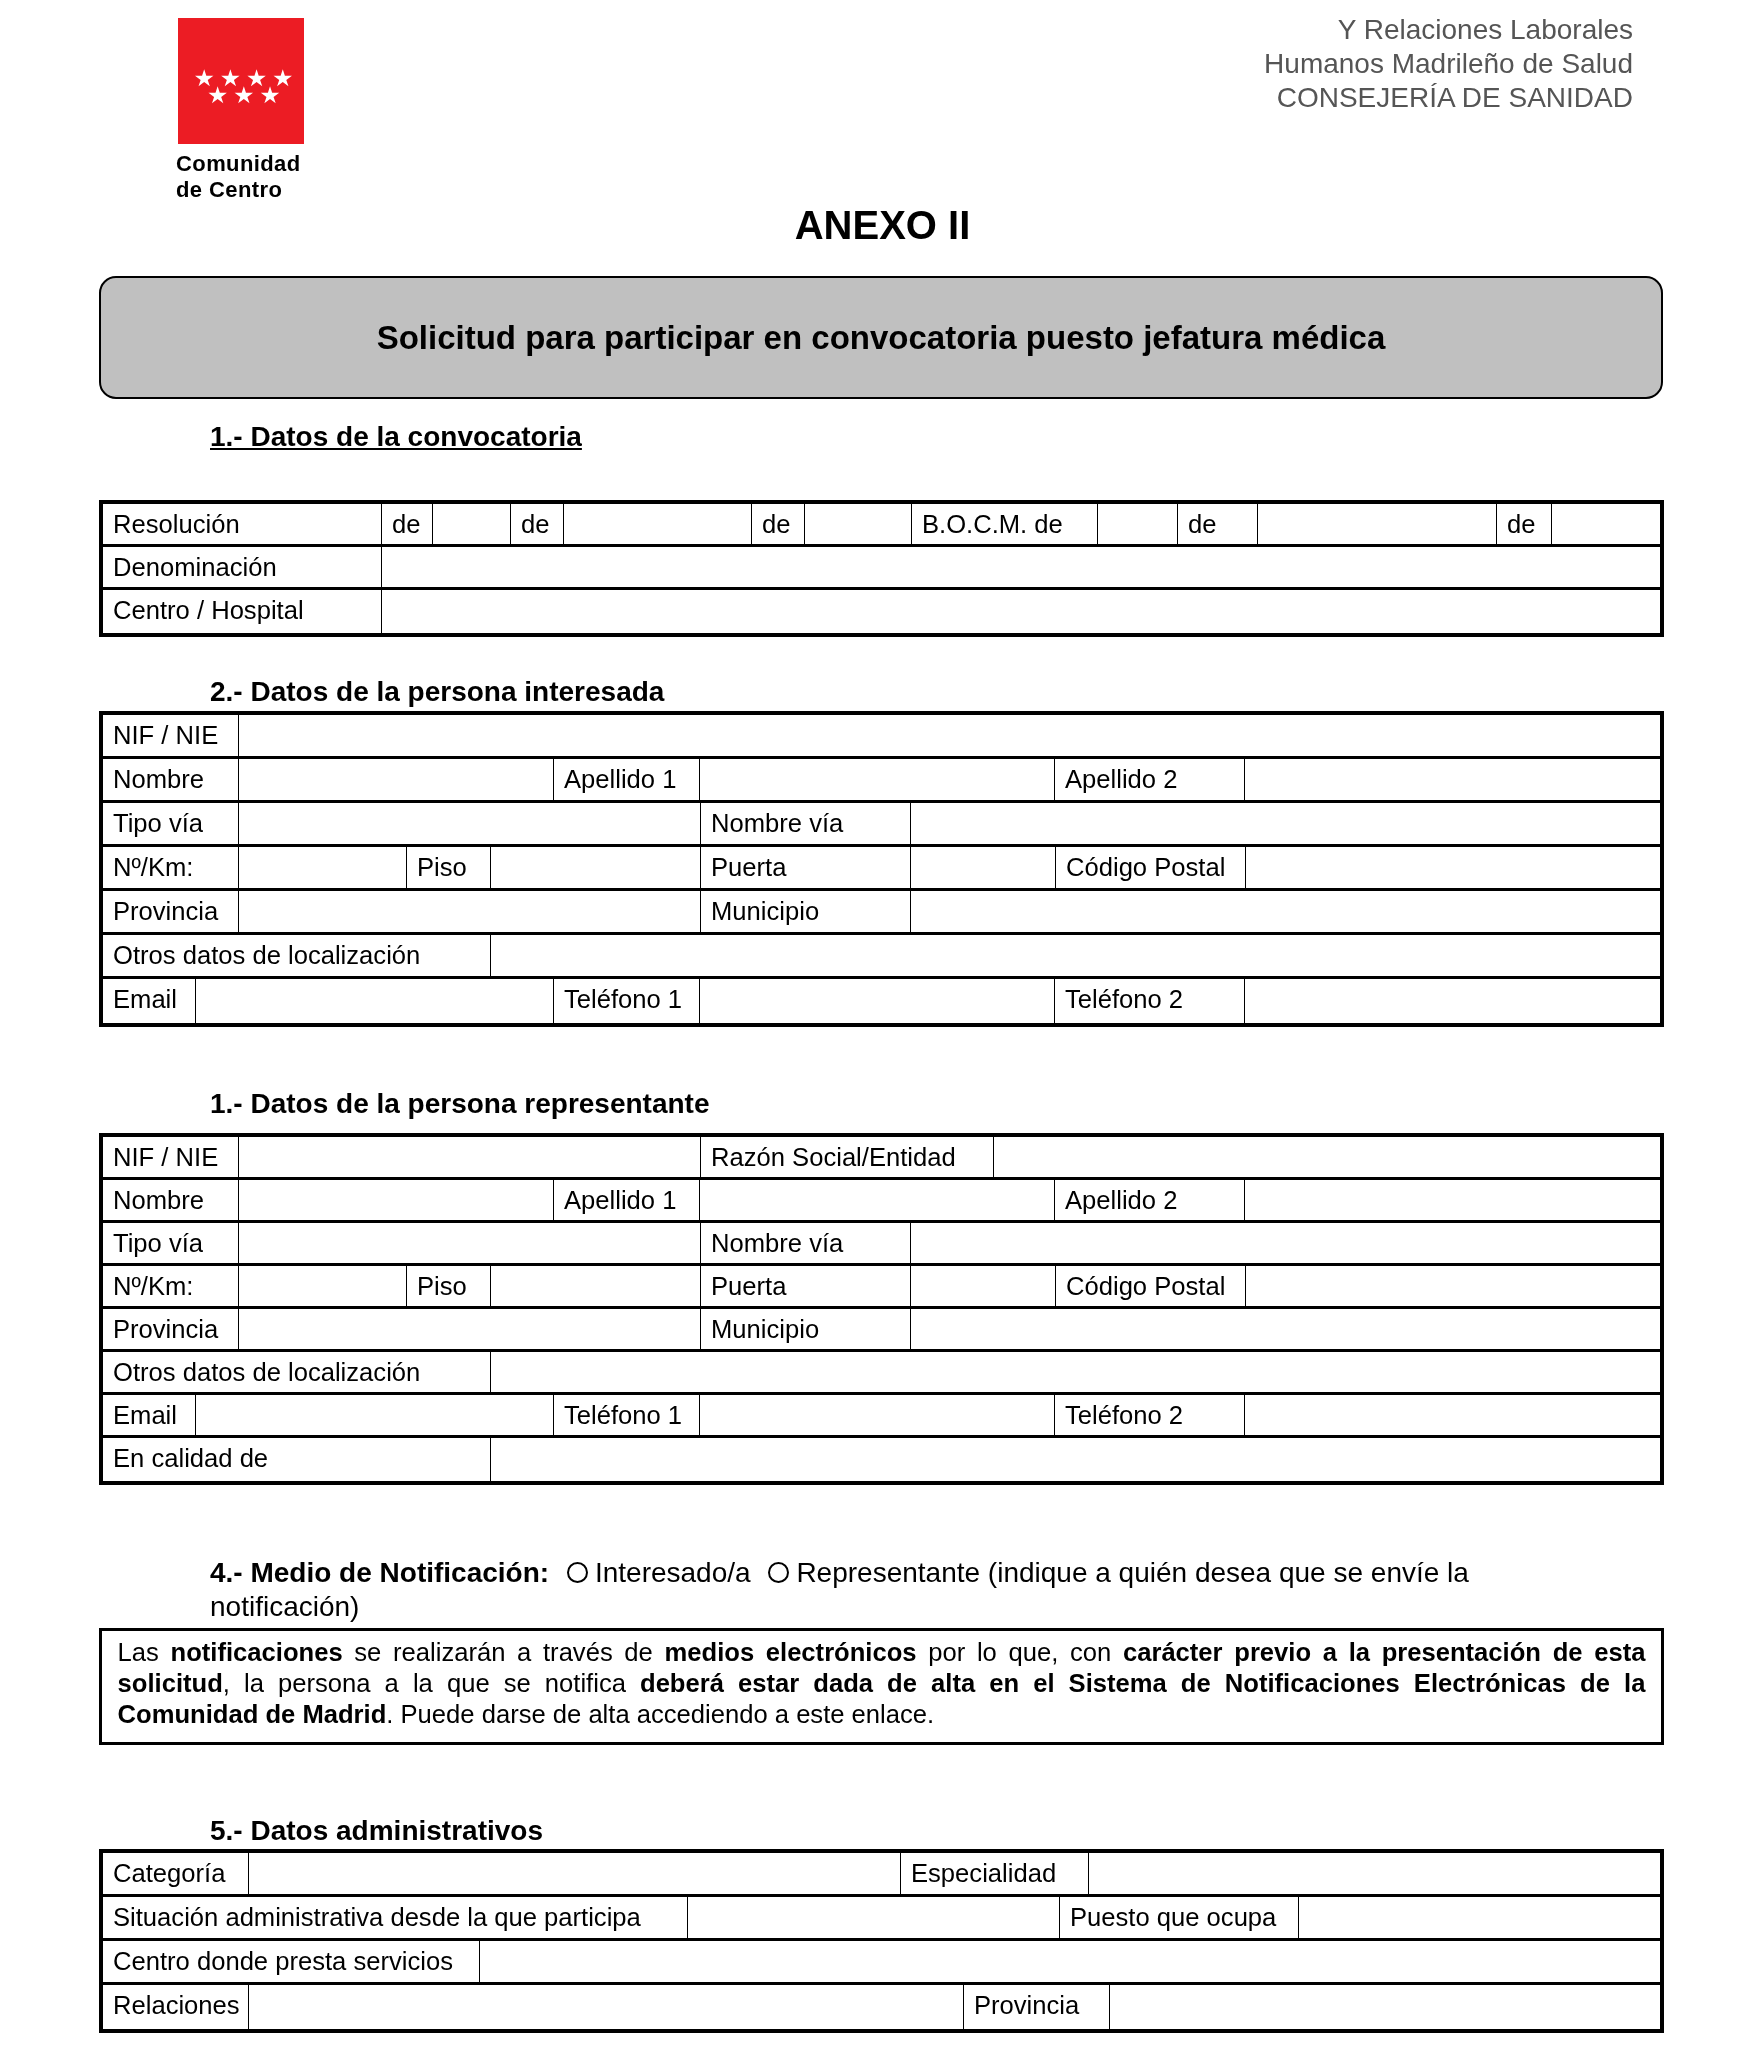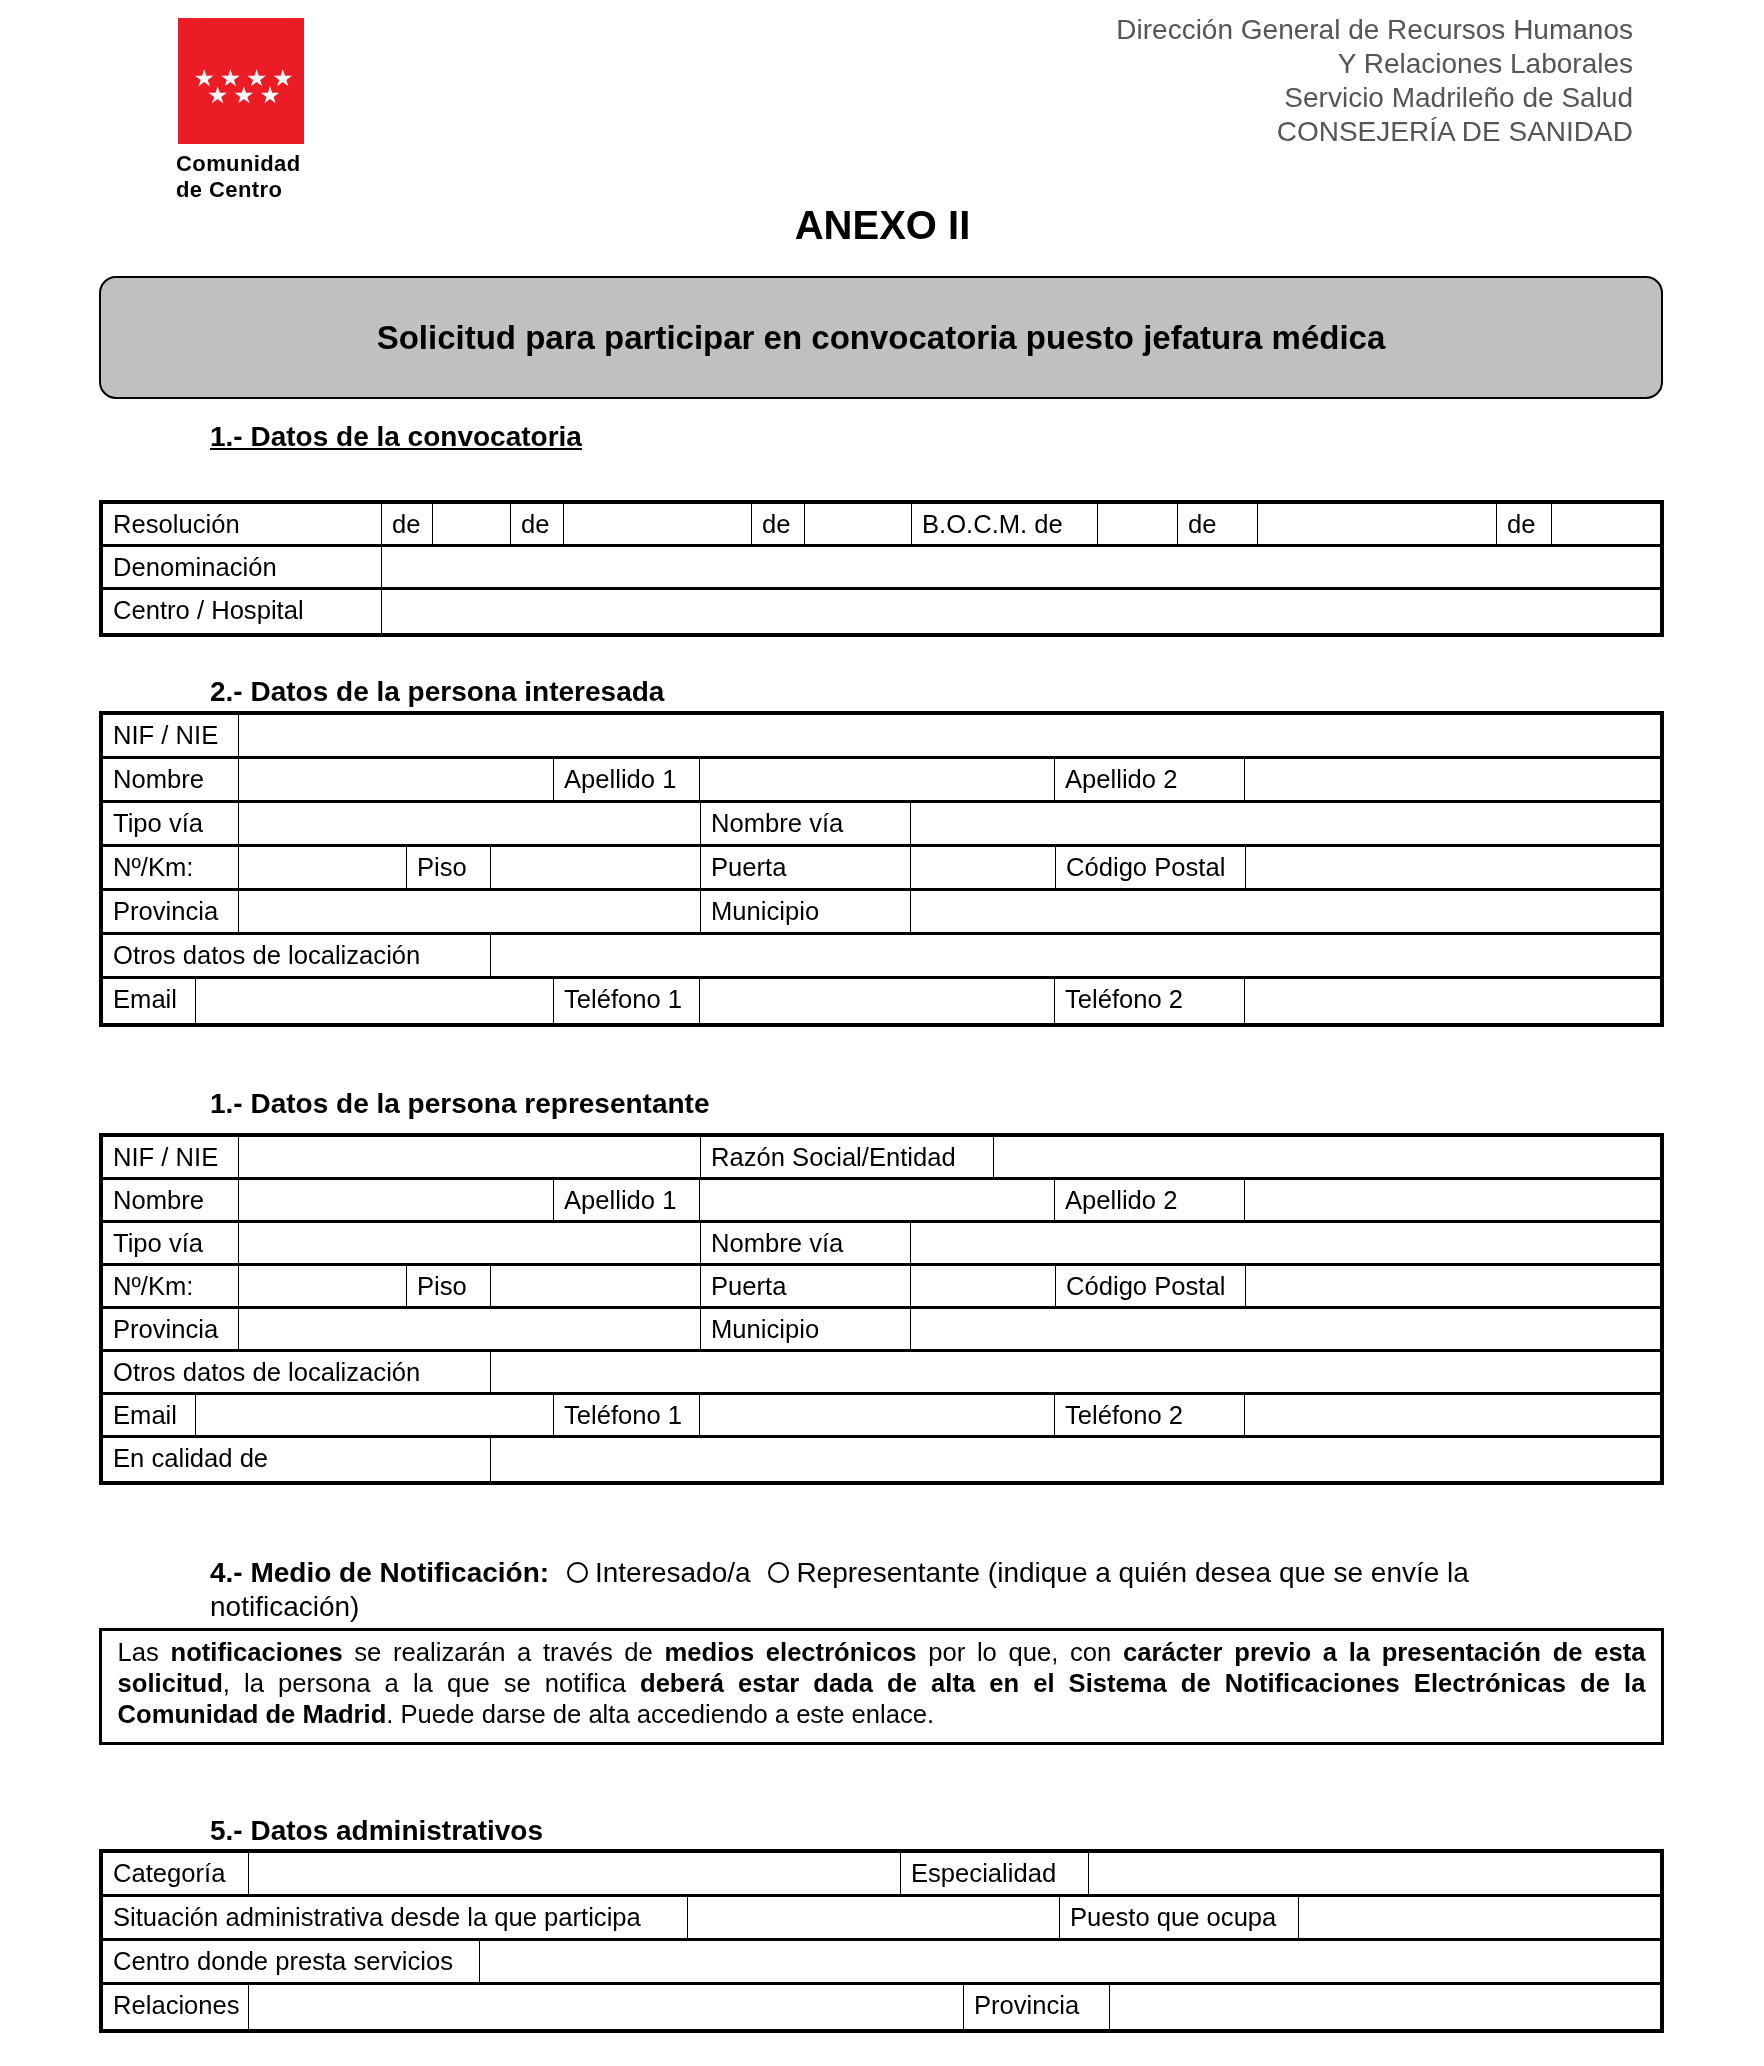--- a/index.html
+++ b/index.html
@@ -40,23 +40,22 @@
       <polygon points="130,96 133,105 143,105 135,111 138,120 130,114 122,120 125,111 117,105 127,105"></polygon>
     </g>
   </svg>
 </div>
 <div class="abs logo-text">
   <div>Comunidad</div>
   <div>de Centro</div>
 </div>
 
 <div class="abs hdr">
-  <div>Dirección General de Recursos Humanos</div>
   <div>Y Relaciones Laborales</div>
-  <div>Servicio Madrileño de Salud</div>
+  <div>Humanos Madrileño de Salud</div>
   <div>CONSEJERÍA DE SANIDAD</div>
 </div>
 
 <div class="abs anexo">ANEXO II</div>
 
 <div class="abs titlebox">
   <span>Solicitud para participar en convocatoria puesto jefatura médica</span>
 </div>
 
 <div class="abs sec" style="top:421px;text-decoration:underline;">1.- Datos de la convocatoria</div>

